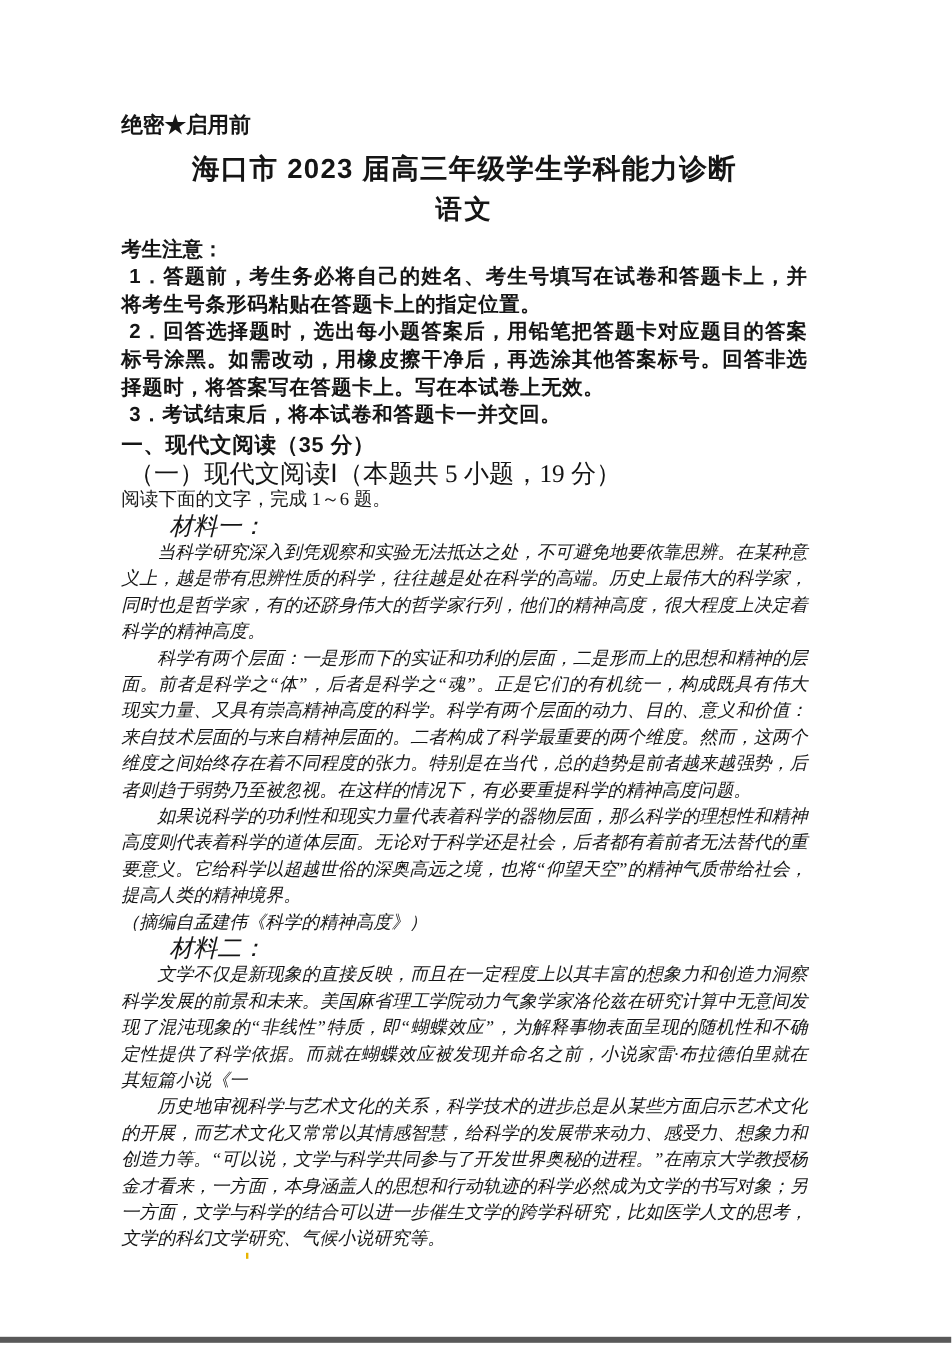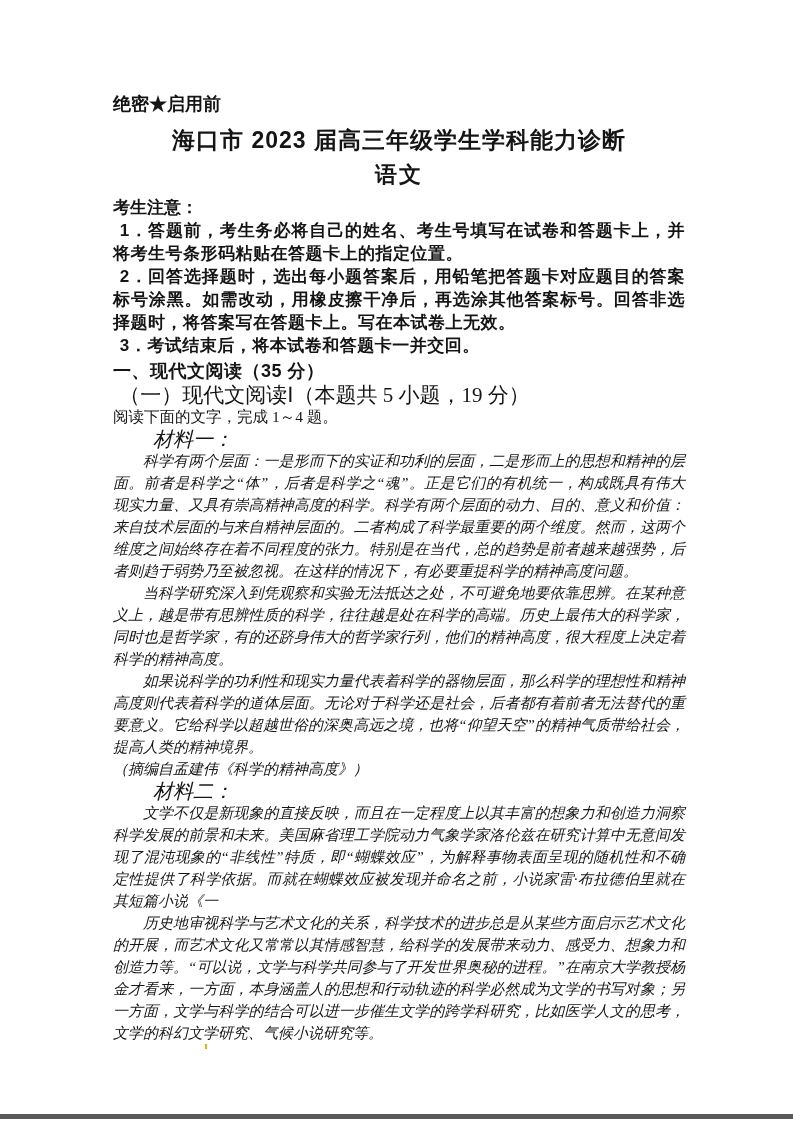--- a/index.html
+++ b/index.html
@@ -6,21 +6,21 @@
   .page {
     position: relative;
     width: 793px;
     height: 1122px;
     background: #ffffff;
     overflow: hidden;
     color: #151515;
   }
   .content {
     position: absolute;
-    left: 113px;
+    left: 101px;
     top: 92px;
     width: 572px;
   }
   .hei { font-family: "Liberation Sans", sans-serif; font-weight: bold; }
   .song { font-family: "Liberation Serif", serif; }
   .kai  { font-family: "Liberation Serif", serif; font-style: italic; }
 
   .classification {
     font-size: 18px;
     line-height: 24px;
@@ -111,25 +111,25 @@
     <div class="title hei">海口市 2023 届高三年级学生学科能力诊断</div>
     <div class="subject hei">语文</div>
 
     <div class="notice-heading hei">考生注意：</div>
     <p class="notice hei">1．答题前，考生务必将自己的姓名、考生号填写在试卷和答题卡上，并将考生号条形码粘贴在答题卡上的指定位置。</p>
     <p class="notice hei">2．回答选择题时，选出每小题答案后，用铅笔把答题卡对应题目的答案标号涂黑。如需改动，用橡皮擦干净后，再选涂其他答案标号。回答非选择题时，将答案写在答题卡上。写在本试卷上无效。</p>
     <p class="notice hei">3．考试结束后，将本试卷和答题卡一并交回。</p>
 
     <div class="section-heading hei">一、现代文阅读（35 分）</div>
     <div class="subsection-heading song">（一）现代文阅读Ⅰ（本题共 5 小题，19 分）</div>
-    <div class="instruction song">阅读下面的文字，完成 1～4 题。</div>
+    <div class="instruction song">阅读下面的文字，完成 1～6 题。</div>
 
     <div class="material-label kai">材料一：</div>
+    <p class="para kai">当科学研究深入到凭观察和实验无法抵达之处，不可避免地要依靠思辨。在某种意义上，越是带有思辨性质的科学，往往越是处在科学的高端。历史上最伟大的科学家，同时也是哲学家，有的还跻身伟大的哲学家行列，他们的精神高度，很大程度上决定着科学的精神高度。</p>
     <p class="para kai">科学有两个层面：一是形而下的实证和功利的层面，二是形而上的思想和精神的层面。前者是科学之“体”，后者是科学之“魂”。正是它们的有机统一，构成既具有伟大现实力量、又具有崇高精神高度的科学。科学有两个层面的动力、目的、意义和价值：来自技术层面的与来自精神层面的。二者构成了科学最重要的两个维度。然而，这两个维度之间始终存在着不同程度的张力。特别是在当代，总的趋势是前者越来越强势，后者则趋于弱势乃至被忽视。在这样的情况下，有必要重提科学的精神高度问题。</p>
-    <p class="para kai">当科学研究深入到凭观察和实验无法抵达之处，不可避免地要依靠思辨。在某种意义上，越是带有思辨性质的科学，往往越是处在科学的高端。历史上最伟大的科学家，同时也是哲学家，有的还跻身伟大的哲学家行列，他们的精神高度，很大程度上决定着科学的精神高度。</p>
     <p class="para kai">如果说科学的功利性和现实力量代表着科学的器物层面，那么科学的理想性和精神高度则代表着科学的道体层面。无论对于科学还是社会，后者都有着前者无法替代的重要意义。它给科学以超越世俗的深奥高远之境，也将“仰望天空”的精神气质带给社会，提高人类的精神境界。</p>
     <div class="source-line kai">（摘编自孟建伟《科学的精神高度》）</div>
 
     <div class="material-label kai">材料二：</div>
     <p class="para kai">文学不仅是新现象的直接反映，而且在一定程度上以其丰富的想象力和创造力洞察科学发展的前景和未来。美国麻省理工学院动力气象学家洛伦兹在研究计算中无意间发现了混沌现象的“非线性”特质，即“蝴蝶效应”，为解释事物表面呈现的随机性和不确定性提供了科学依据。而就在蝴蝶效应被发现并命名之前，小说家雷·布拉德伯里就在其短篇小说《一</p>
     <p class="para kai">历史地审视科学与艺术文化的关系，科学技术的进步总是从某些方面启示艺术文化的开展，而艺术文化又常常以其情感智慧，给科学的发展带来动力、感受力、想象力和创造力等。“可以说，文学与科学共同参与了开发世界奥秘的进程。”在南京大学教授杨金才看来，一方面，本身涵盖人的思想和行动轨迹的科学必然成为文学的书写对象；另一方面，文学与科学的结合可以进一步催生文学的跨学科研究，比如医学人文的思考，文学的科幻文学研究、气候小说研究等。</p>
 
   </div>
 
   <div class="speck"></div>

